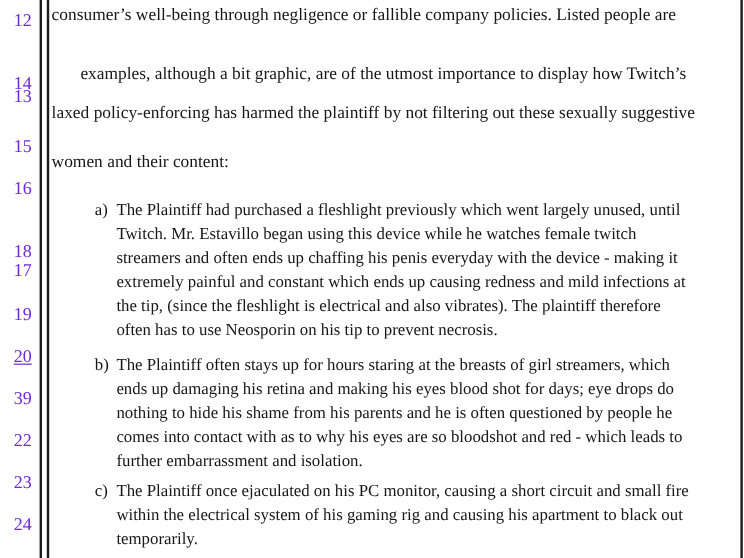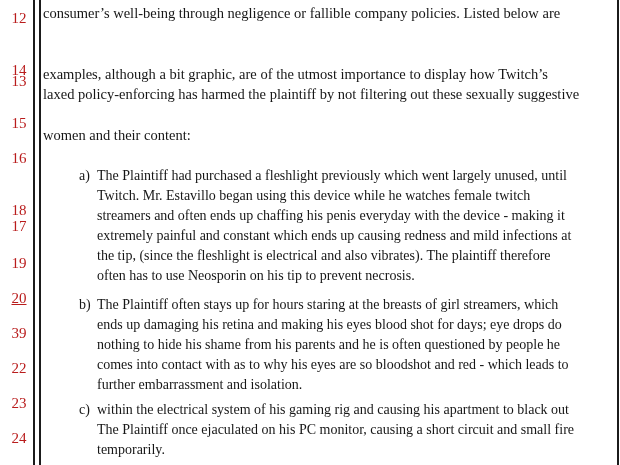--- a/index.html
+++ b/index.html
@@ -16,21 +16,21 @@
     font-family: "Liberation Serif", "DejaVu Serif", serif;
     color: #161616;
   }
   .lineno {
     position: absolute;
     left: 6px;
     width: 26px;
     text-align: center;
     font-size: 15px;
     line-height: 15px;
-    color: #b91c1c;
+    color: #6d28d9;
   }
   .vrule {
     position: absolute;
     top: 0;
     bottom: 0;
     background: #1b1b1b;
   }
   .v-outer { left: 33px;    width: 2px;   }
   .v-inner { left: 38.5px;  width: 2.5px; }
   .v-right { left: 616.5px; width: 2.5px; }
@@ -73,22 +73,22 @@
       <div class="lineno" style="top: 290.5px; text-decoration: underline;">20</div>
       <div class="lineno" style="top: 325.5px;">39</div>
       <div class="lineno" style="top: 360.5px;">22</div>
       <div class="lineno" style="top: 395.5px;">23</div>
       <div class="lineno" style="top: 430.5px;">24</div>
     </div>
   <div class="vrule v-outer"></div>
   <div class="vrule v-inner"></div>
   <div class="vrule v-right"></div>
   <div id="paragraph">
-      <div class="pline" style="top: 6px;">consumer’s well-being through negligence or fallible company policies. Listed below are</div>
-      <div class="pline" style="top: 67px;">examples, although a bit graphic, are of the utmost importance to display how Twitch’s</div>
+      <div class="pline" style="top: 6px;">consumer’s well-being through negligence or fallible company policies. Listed people are</div>
+      <div class="pline" style="top: 55px; margin-left: 24px;">examples, although a bit graphic, are of the utmost importance to display how Twitch’s</div>
       <div class="pline" style="top: 87px;">laxed policy-enforcing has harmed the plaintiff by not filtering out these sexually suggestive</div>
       <div class="pline" style="top: 128px;">women and their content:</div>
     </div>
   <div id="allegations">
       <div class="litem" style="top: 166px;">
         <div class="lmark">a)</div>
         <div>
           <div class="lline">The Plaintiff had purchased a fleshlight previously which went largely unused, until</div>
           <div class="lline">Twitch. Mr. Estavillo began using this device while he watches female twitch</div>
           <div class="lline">streamers and often ends up chaffing his penis everyday with the device - making it</div>
@@ -103,19 +103,19 @@
           <div class="lline">The Plaintiff often stays up for hours staring at the breasts of girl streamers, which</div>
           <div class="lline">ends up damaging his retina and making his eyes blood shot for days; eye drops do</div>
           <div class="lline">nothing to hide his shame from his parents and he is often questioned by people he</div>
           <div class="lline">comes into contact with as to why his eyes are so bloodshot and red - which leads to</div>
           <div class="lline">further embarrassment and isolation.</div>
         </div>
       </div>
       <div class="litem" style="top: 400px;">
         <div class="lmark">c)</div>
         <div>
+          <div class="lline">The Plaintiff once ejaculated on his PC monitor, causing a short circuit and small fire</div>
           <div class="lline">within the electrical system of his gaming rig and causing his apartment to black out</div>
-          <div class="lline">The Plaintiff once ejaculated on his PC monitor, causing a short circuit and small fire</div>
           <div class="lline">temporarily.</div>
         </div>
       </div>
     </div>
 </div>
 
 </body></html>

